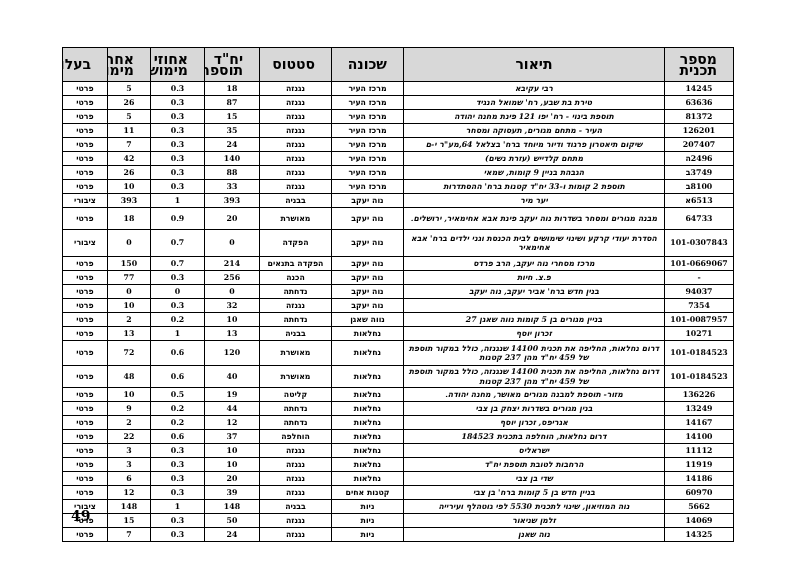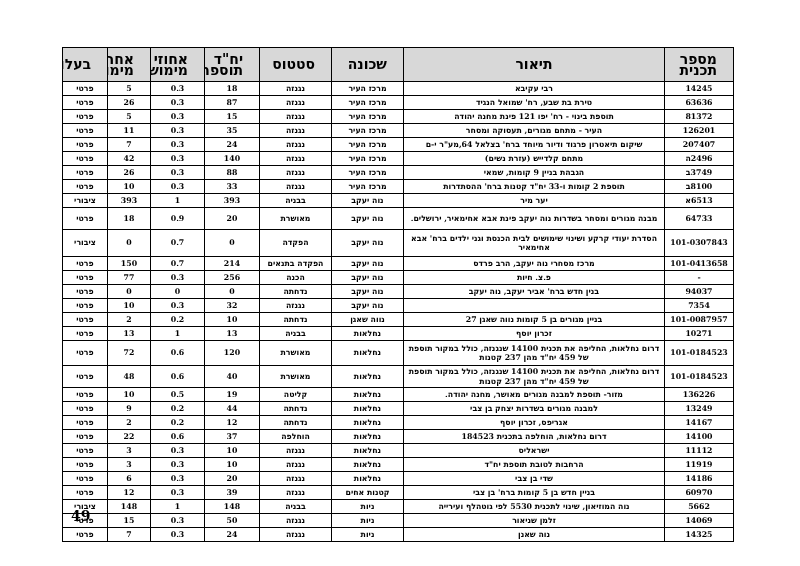--- a/index.html
+++ b/index.html
@@ -49,21 +49,21 @@
   }
   table.plans td {
     font-size: 7.8px;
     line-height: 9.5px;
     padding: 1px 3px;
     text-align: center;
     vertical-align: middle;
     height: 11px;
   }
   td.cell-plan { text-align: right; padding-left: 6px; padding-right: 5px; border-radius: 6px; }
-  td.cell-desc { text-align: right; padding-right: 4px; }
+  td.cell-desc { text-align: right; padding-right: 4px; font-style: italic; }
   
   tbody tr:nth-child(10) { height: 22px; }
   tbody tr:nth-child(11) { height: 27px; }
   tbody tr:nth-child(18) { height: 25px; }
   tbody tr:nth-child(19) { height: 22px; }
 
   .page-number {
     position: absolute;
     left: 71px; top: 508px;
     font-size: 14px;
@@ -205,21 +205,21 @@
           <td class="cell-plan">101-0307843</td>
           <td class="cell-desc">הסדרת יעודי קרקע ושינוי שימושים לבית הכנסת וגני ילדים ברח' אבא אחימאיר</td>
           <td class="cell-neighborhood">נוה יעקב</td>
           <td class="cell-status">הפקדה</td>
           <td class="cell-units">0</td>
           <td class="cell-pct">0.7</td>
           <td class="cell-after">0</td>
           <td class="cell-ownership">ציבורי</td>
         </tr>
         <tr>
-          <td class="cell-plan">101-0413658</td>
+          <td class="cell-plan">101-0669067</td>
           <td class="cell-desc">מרכז מסחרי נוה יעקב, הרב פרדס</td>
           <td class="cell-neighborhood">נוה יעקב</td>
           <td class="cell-status">הפקדה בתנאים</td>
           <td class="cell-units">214</td>
           <td class="cell-pct">0.7</td>
           <td class="cell-after">150</td>
           <td class="cell-ownership">פרטי</td>
         </tr>
         <tr>
           <td class="cell-plan">-</td>
@@ -296,21 +296,21 @@
           <td class="cell-desc">מזור- תוספת למבנה מגורים מאושר, מחנה יהודה.</td>
           <td class="cell-neighborhood">נחלאות</td>
           <td class="cell-status">קליטה</td>
           <td class="cell-units">19</td>
           <td class="cell-pct">0.5</td>
           <td class="cell-after">10</td>
           <td class="cell-ownership">פרטי</td>
         </tr>
         <tr>
           <td class="cell-plan">13249</td>
-          <td class="cell-desc">למבנה מגורים בשדרות יצחק בן צבי</td>
+          <td class="cell-desc">בנין מגורים בשדרות יצחק בן צבי</td>
           <td class="cell-neighborhood">נחלאות</td>
           <td class="cell-status">נדחתה</td>
           <td class="cell-units">44</td>
           <td class="cell-pct">0.2</td>
           <td class="cell-after">9</td>
           <td class="cell-ownership">פרטי</td>
         </tr>
         <tr>
           <td class="cell-plan">14167</td>
           <td class="cell-desc">אגריפס, זכרון יוסף</td>

